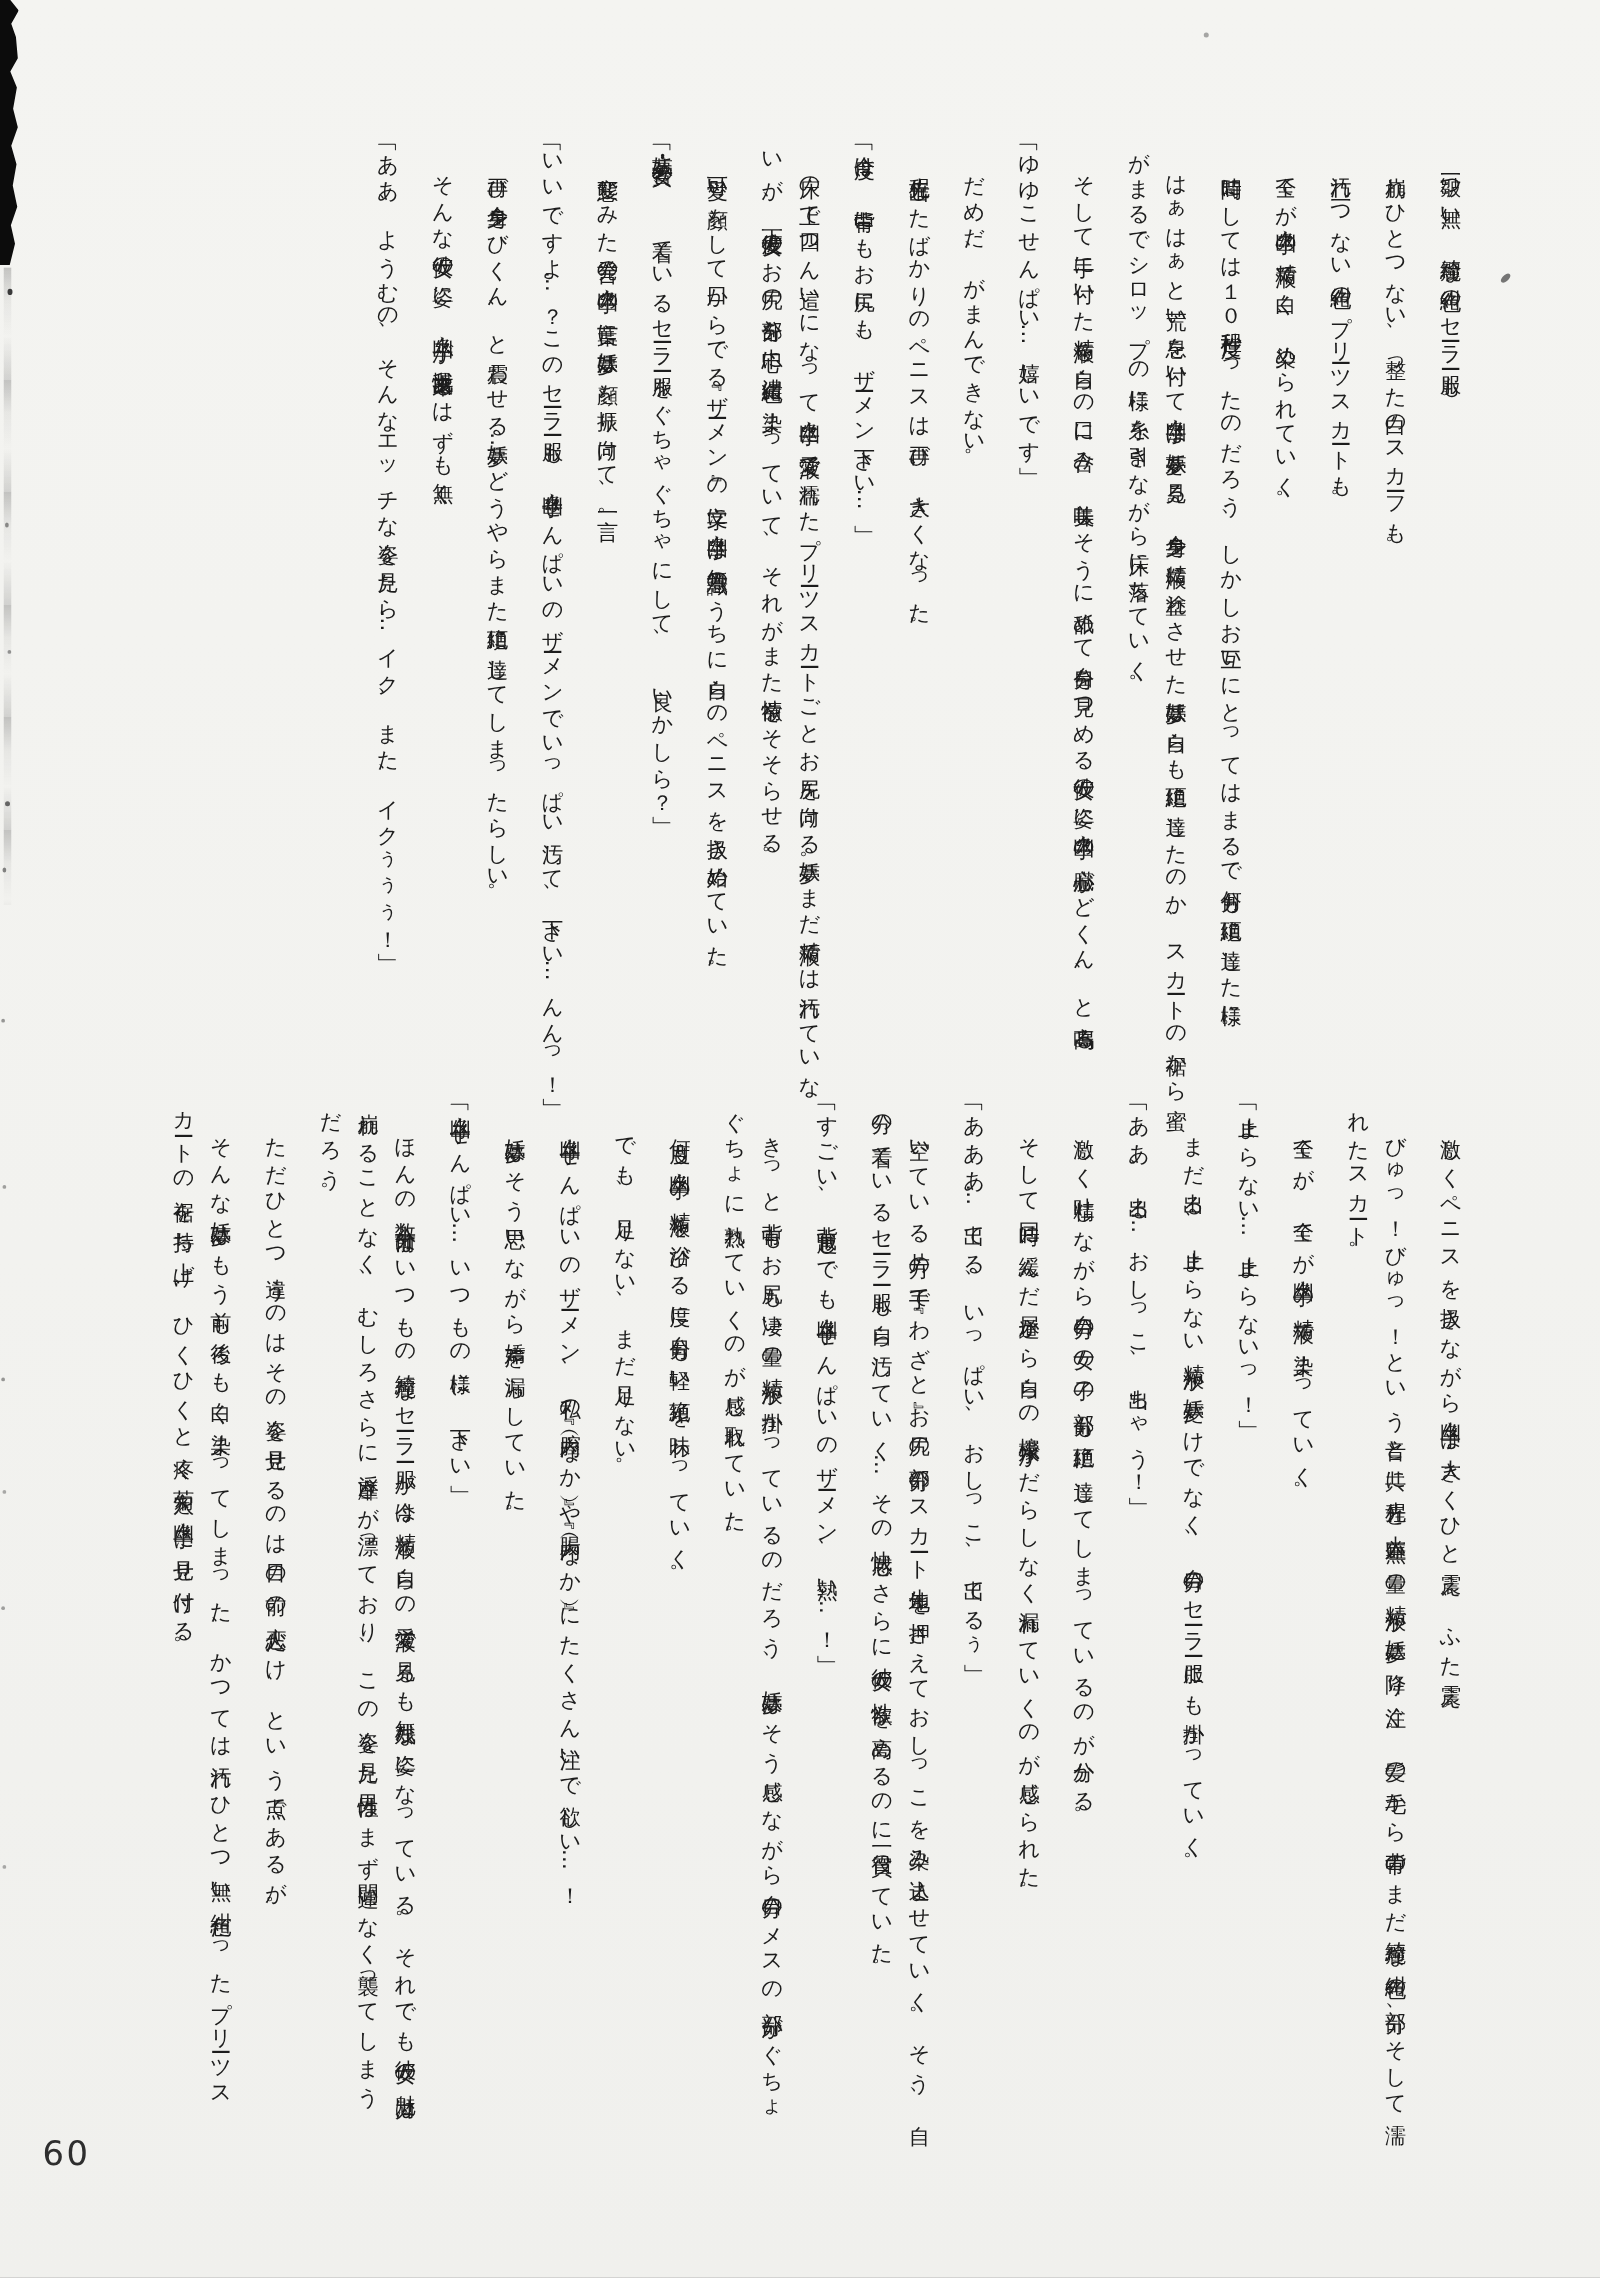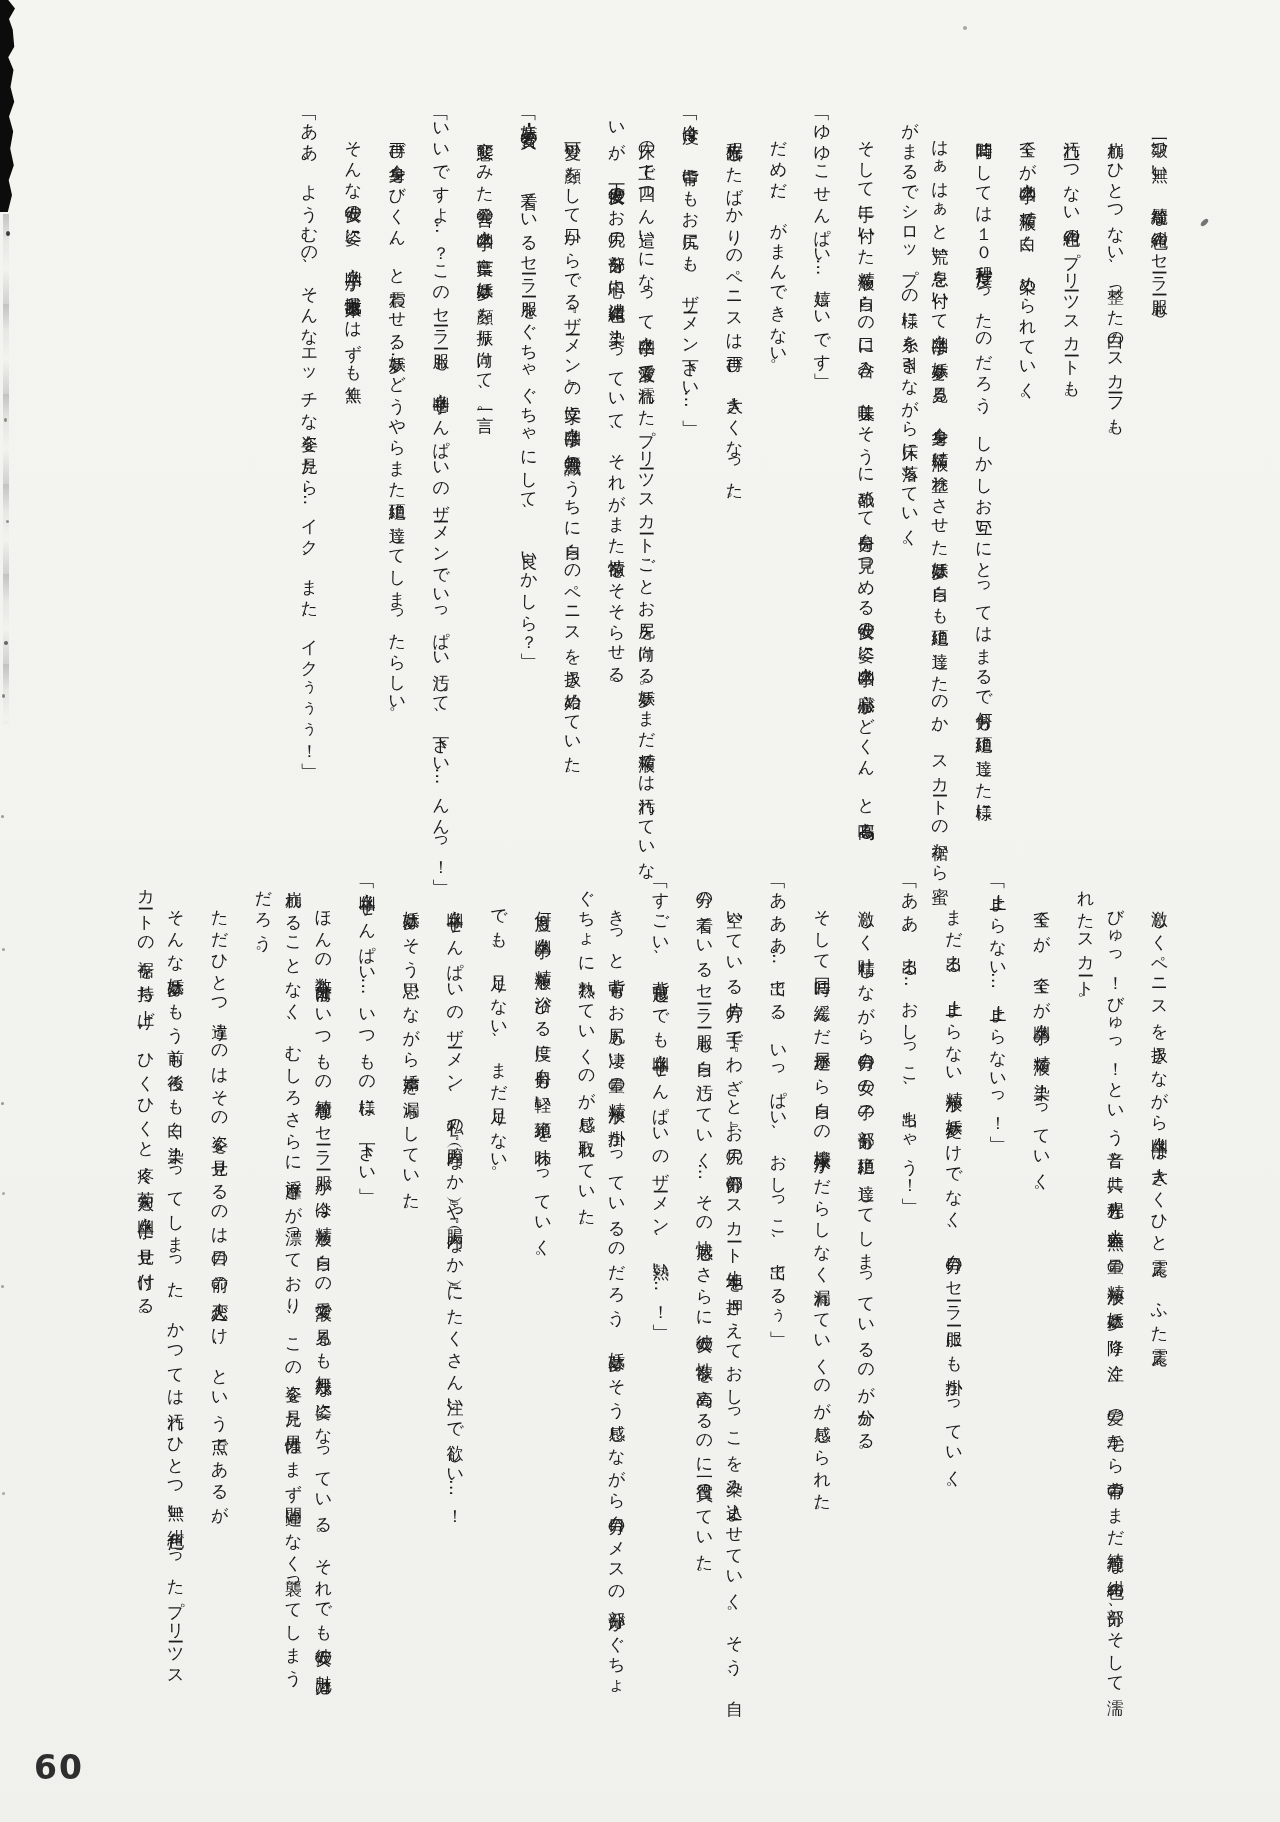--- a/index.html
+++ b/index.html
@@ -38,25 +38,24 @@
     width: 1080px;
     letter-spacing: 2.75px;
   }
   .text-band p {
     margin: 0;
     margin-block-end: 14px; 
   }
   
   .page-number {
     position: absolute;
-    left: 34px; top: 1748px;
-    font-size: 33px;
+    left: 34px; top: 1708px;
+    font-size: 27px;
     letter-spacing: 2px;
     color: #2e2e2e;
-    font-weight: bold;
   }
   
   .blob {
     position: absolute;
     left: 0; top: 0;
     width: 15px; height: 212px;
     background: #0c0c0c;
     clip-path: polygon(0 0, 55% 0, 100% 4%, 60% 9%, 85% 14%, 95% 22%, 55% 27%,
       90% 33%, 70% 41%, 95% 48%, 60% 55%, 88% 62%, 68% 70%, 92% 78%,
       58% 85%, 80% 92%, 52% 100%, 0 100%);

